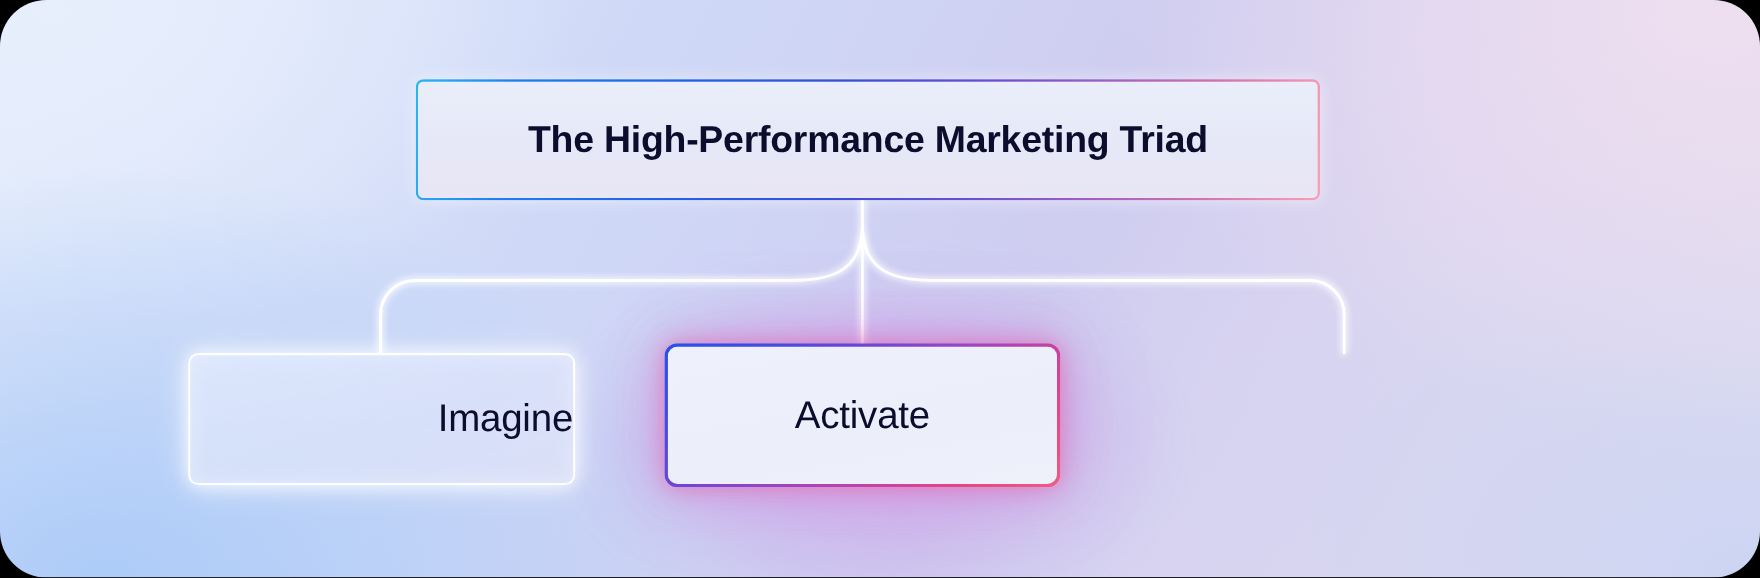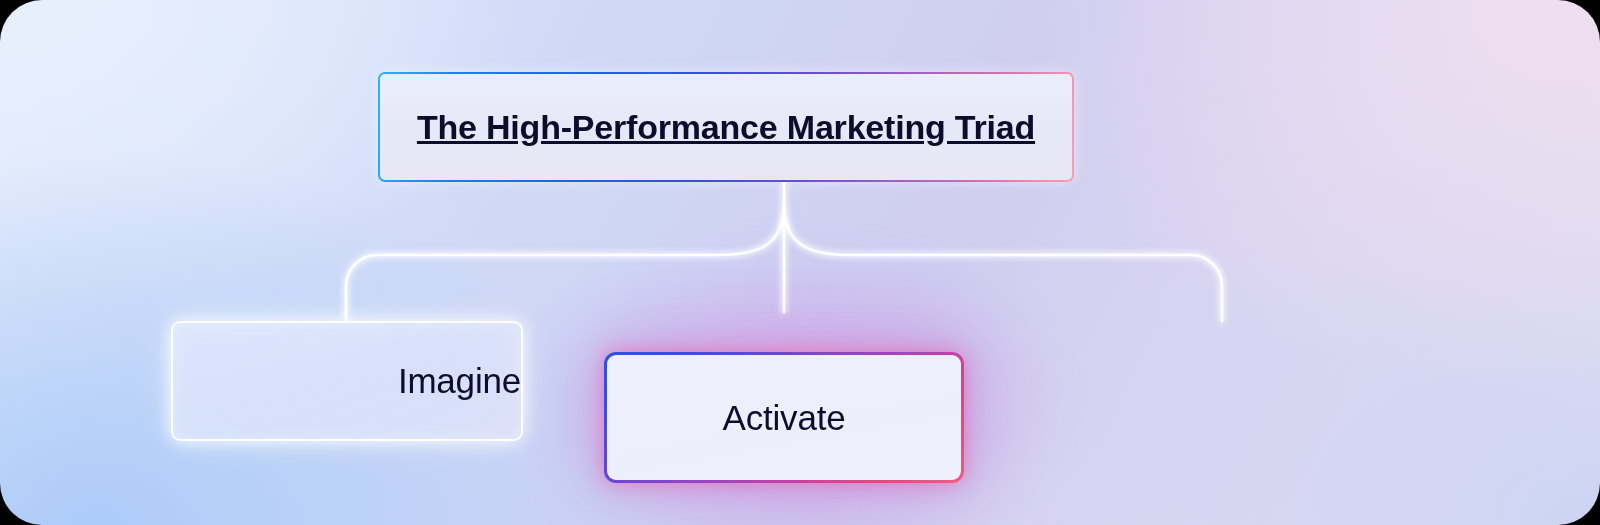--- a/index.html
+++ b/index.html
@@ -62,38 +62,37 @@
     align-items: center;
     justify-content: center;
     color: #0c0c2c;
     white-space: nowrap;
   }
 
   
   #title-node {
     left: 378px;
     top: 72px;
-    width: 696px;
+    width: 822px;
     height: 110px;
     border-radius: 7px;
     padding: 2px;
     background:
       linear-gradient(180deg, #eaedfa 0%, #e6e8f7 55%, #e9e6f5 100%) padding-box,
       linear-gradient(100deg,
          #29b8f0 0%,
          #1f7ef0 11%,
          #2060e8 30%,
          #3a4fd8 47%,
          #6b4fd0 62%,
          #9b5fc4 74%,
          #cf6fae 86%,
          #f9a0b4 100%) border-box;
     border: 2px solid transparent;
     box-shadow: 0 0 14px rgba(255,255,255,0.45);
-    text-decoration: underline;
   }
   #title-node .label {
     font-size: 34px;
     font-weight: 700;
     letter-spacing: -0.2px;
   }
 
   
   .node.plain {
     top: 321px;
@@ -135,21 +134,20 @@
          #6a46d6 33%,
          #9c45c0 52%,
          #cf409f 70%,
          #e8477f 84%,
          #ef5b86 100%) border-box;
     border: 3px solid transparent;
     box-shadow:
       0 0 18px rgba(231,98,161,0.55),
       0 0 44px rgba(215,110,205,0.42),
       0 0 80px rgba(200,130,230,0.28);
-    margin-top: 40px;
   }
   #node-activate .label {
     font-size: 35px;
     font-weight: 500;
     letter-spacing: -0.2px;
   }
 </style>
 </head>
 <body>
 

